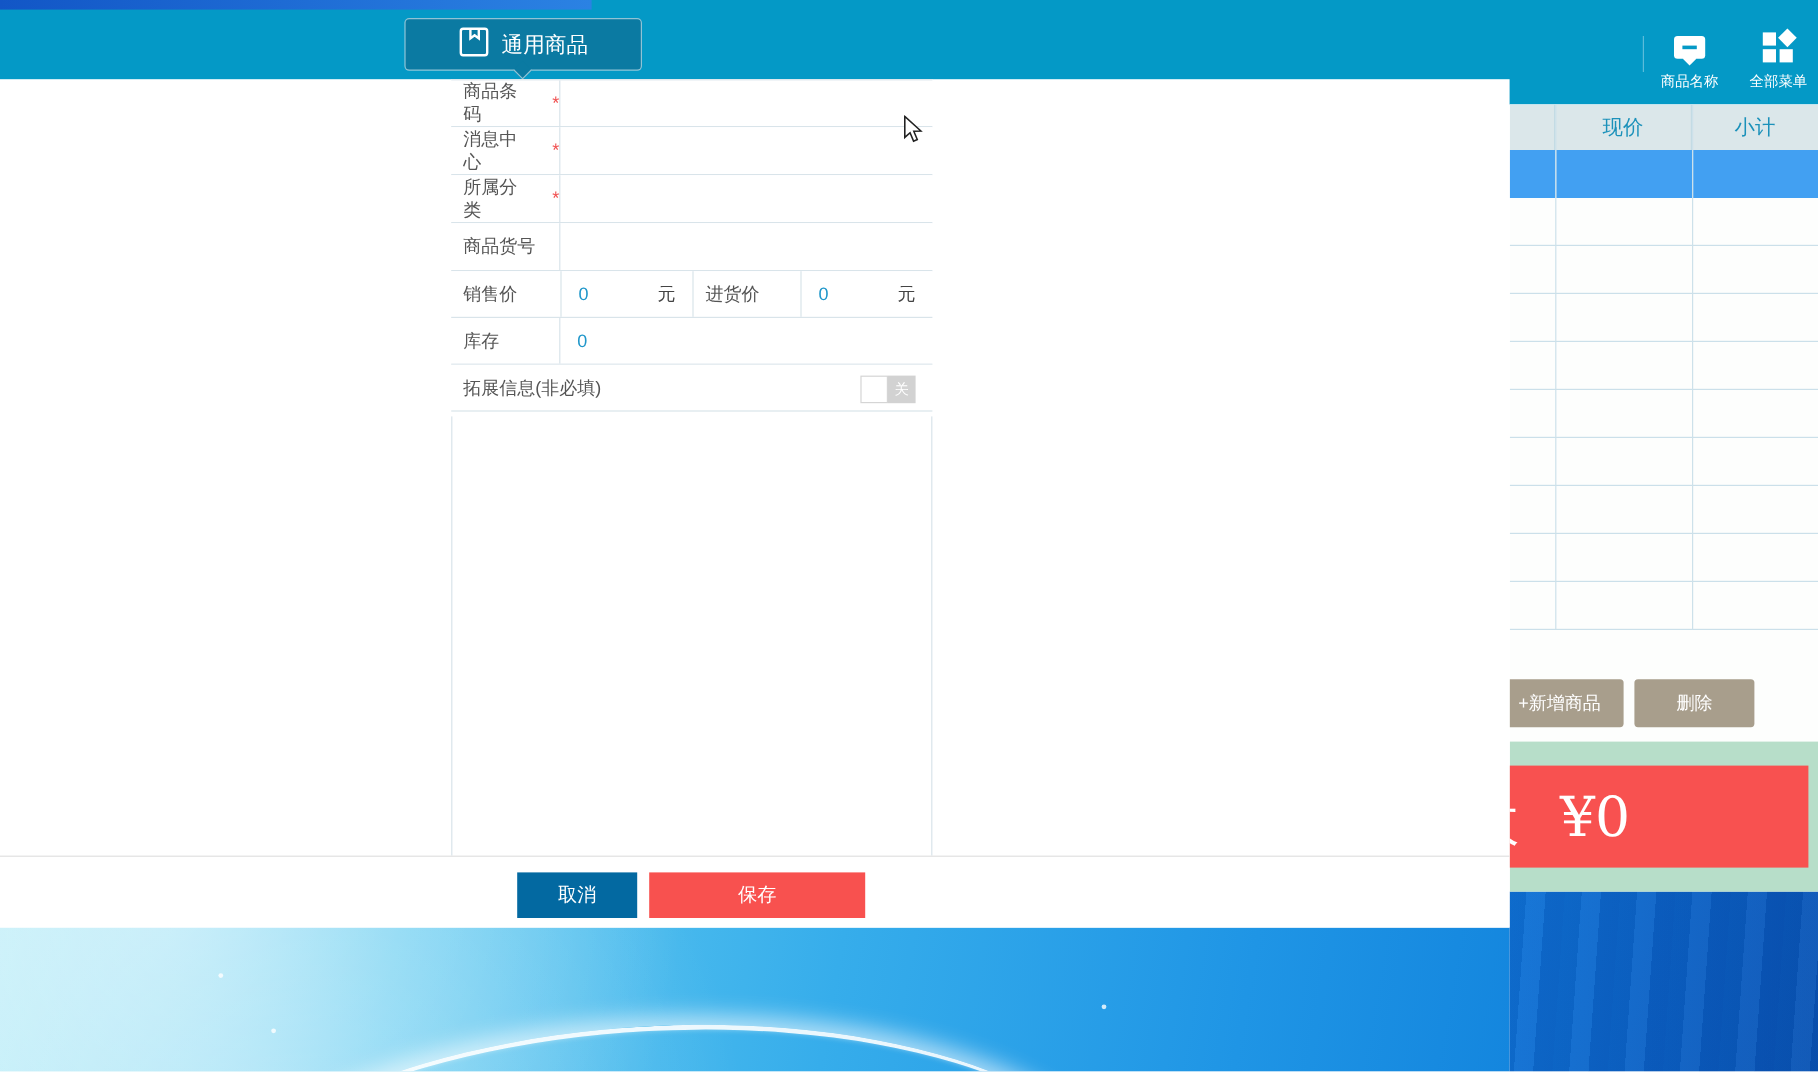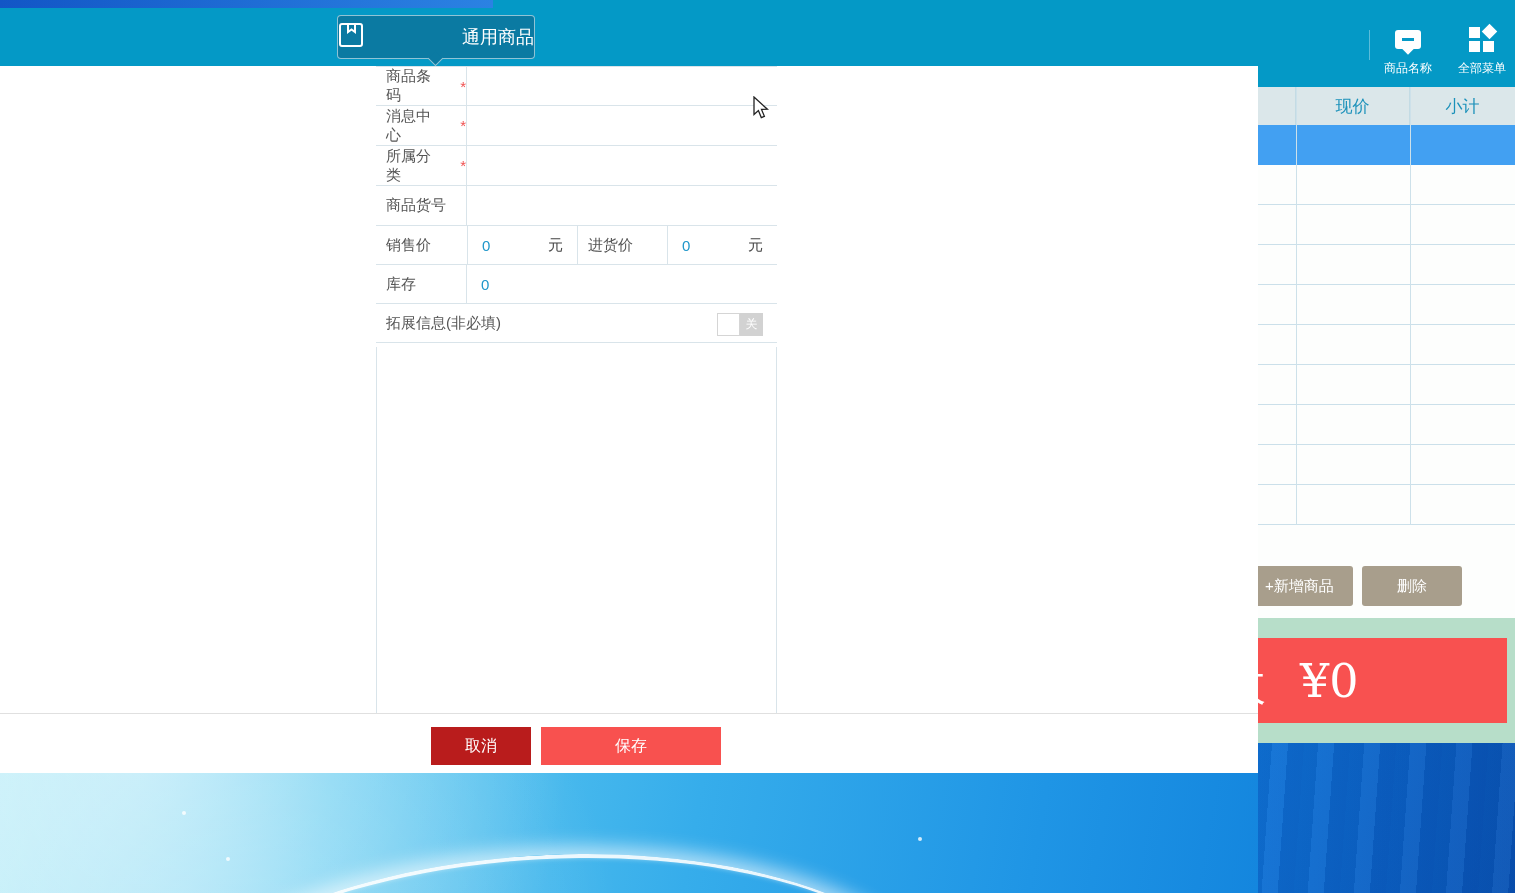--- a/index.html
+++ b/index.html
@@ -23,21 +23,21 @@
     background:
       repeating-linear-gradient(94deg, rgba(0,0,40,.06) 0 14px, rgba(255,255,255,.04) 14px 30px, rgba(0,0,60,.08) 30px 46px),
       linear-gradient(100deg, #0f72d6 0%, #0b60c4 55%, #0953b4 100%); }
 
   
   #header-bar { position:absolute; left:0; top:0; width:1515px; height:87px; background:#0499c6; }
   #top-strip { position:absolute; left:0; top:0; width:493px; height:8px;
     background:linear-gradient(to right,#1256c6,#2b82e3); }
   .tab { position:absolute; top:15px; height:44px; display:flex; align-items:center; gap:10px;
     color:#fff; font-size:18px; cursor:pointer; }
-  #tab-general { left:337px; width:198px; justify-content:space-between; background:#0b7aa2;
+  #tab-general { left:337px; width:198px; justify-content:center; background:#0b7aa2;
     border:1px solid rgba(255,255,255,.55); border-radius:4px; }
   #tab-general .notch { position:absolute; left:50%; bottom:-6px; width:11px; height:11px;
     margin-left:-6px; background:#0b7aa2; border-right:1px solid rgba(255,255,255,.55);
     border-bottom:1px solid rgba(255,255,255,.55); transform:rotate(45deg); }
   #tab-multi { left:640px; width:200px; }
   .hdr-action { position:absolute; top:24px; width:70px; text-align:center; color:#fff;
     font-size:12px; cursor:pointer; }
   .hdr-action .ic { height:30px; display:flex; align-items:center; justify-content:center; margin-bottom:6px; }
   #hdr-divider { position:absolute; left:1369px; top:30px; width:1px; height:30px; background:rgba(255,255,255,.35); }
   
@@ -93,21 +93,21 @@
   #generate-btn { position:absolute; right:11px; top:7px; width:50px; height:26px; background:#1b9cd5;
     color:#fff; border:none; font-size:14px; cursor:pointer; font-family:inherit; }
   #ext-row { border-bottom:1px solid #d9e4ea; }
   #toggle { position:absolute; right:14px; top:9px; width:46px; height:23px; display:flex; cursor:pointer; }
   #toggle .knob { width:23px; height:23px; background:#fff; border:1px solid #d5d5d5; }
   #toggle .off { width:23px; height:23px; background:#d2d2d2; color:#fff; font-size:12px;
     display:flex; align-items:center; justify-content:center; }
   #form-empty { position:absolute; left:376px; top:281px; width:401px; height:366px;
     border-left:1px solid #d9e4ea; border-right:1px solid #d9e4ea; }
   #modal-footer { position:absolute; left:0; top:647px; width:1258px; height:60px; border-top:1px solid #e0e0e0; }
-  #cancel-btn { position:absolute; left:431px; top:13px; width:100px; height:38px; background:#b91c1c;
+  #cancel-btn { position:absolute; left:431px; top:13px; width:100px; height:38px; background:#0369a1;
     color:#fff; border:none; font-size:16px; cursor:pointer; font-family:Liberation Sans, sans-serif; }
   #save-btn { position:absolute; left:541px; top:13px; width:180px; height:38px; background:#f8514f;
     color:#fff; border:none; font-size:16px; cursor:pointer; font-family:inherit; }
 
   
   #cursor { position:absolute; left:753px; top:96px; z-index:50; }
 </style>
 </head>
 <body>
 

